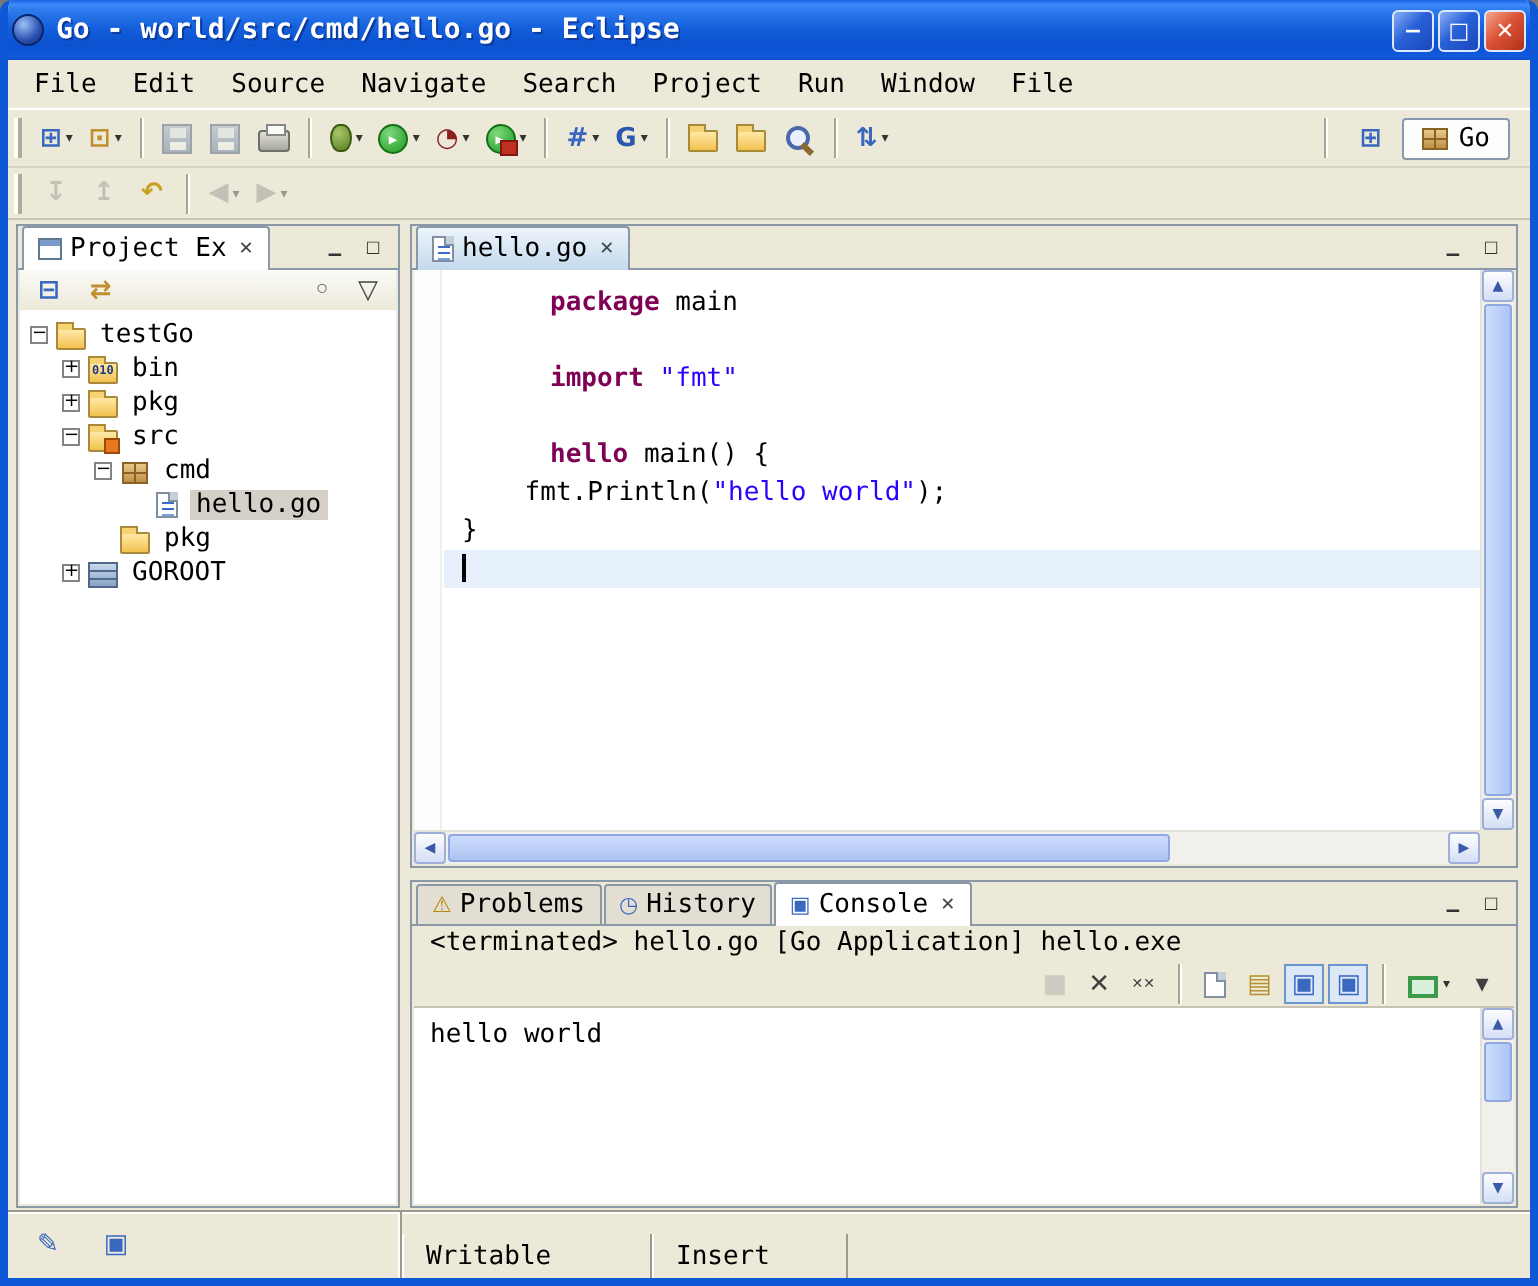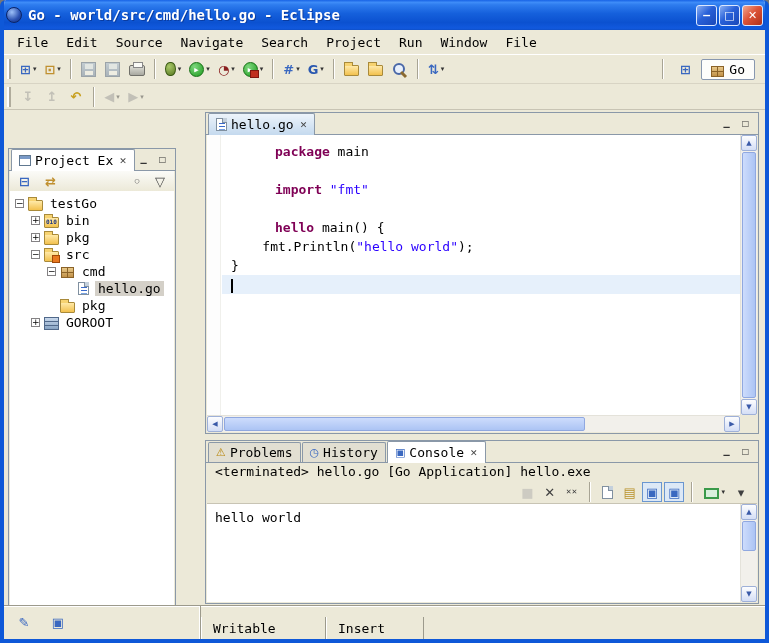--- a/index.html
+++ b/index.html
@@ -32,21 +32,21 @@
   .grip{width:5px;height:20px;margin:0 4px 0 3px;flex:none;
     background:linear-gradient(90deg,#FFFFFF 0 2px,#B0AC9C 2px 4px,transparent 4px);}
   .tb-icons{display:flex;align-items:center;}
   .tb-btn{display:inline-flex;align-items:center;justify-content:center;height:24px;min-width:24px;padding:0 3px;border:1px solid transparent;}
   .tb-btn.disabled{opacity:.45;}
   .tb-btn.pressed{background:#DCE8F6;border:1px solid #6A96D0;}
   .gi{font-family:"DejaVu Sans",sans-serif;font-size:13px;line-height:1;font-weight:bold;}
   .caret{font-size:7px;color:#333;margin-left:2px;font-family:"DejaVu Sans",sans-serif;}
   .tb-sep{width:2px;height:20px;margin:0 5px;border-left:1px solid #A8A494;border-right:1px solid #FFFFFF;}
   .persp{margin-left:auto;display:flex;align-items:center;gap:4px;padding-right:10px;}
-  .persp-btn{display:inline-flex;align-items:flex-end;gap:5px;padding:2px 9px;background:#FDFDFB;border:1px solid #8898B0;border-radius:2px;}
+  .persp-btn{display:inline-flex;align-items:flex-start;gap:5px;padding:2px 9px;background:#FDFDFB;border:1px solid #8898B0;border-radius:2px;}
   
   .ci{display:inline-block;position:relative;flex:none;}
   .i-floppy{width:15px;height:15px;background:linear-gradient(180deg,#8FA8C8,#5A7396);border:1px solid #3A5070;}
   .i-floppy::before{content:"";position:absolute;left:3px;top:1px;width:8px;height:5px;background:#D8E4F0;}
   .i-floppy::after{content:"";position:absolute;left:3px;bottom:1px;width:8px;height:4px;background:#F2F2F0;}
   .i-printer{width:16px;height:11px;background:linear-gradient(180deg,#E0E0D8,#A8A8A0);border:1px solid #70706A;border-radius:2px;margin-top:3px;}
   .i-printer::before{content:"";position:absolute;left:3px;top:-4px;width:8px;height:4px;background:#FAFAF6;border:1px solid #888;}
   .i-bug{width:11px;height:14px;border-radius:50% / 58%;background:radial-gradient(circle at 35% 30%,#A8C868,#5A7A22);border:1px solid #3A5A14;}
   .i-run{width:15px;height:15px;border-radius:50%;background:radial-gradient(circle at 35% 30%,#7ED87E,#1E9A1E);border:1px solid #147014;color:#fff;}
   .i-run::before{content:"▶";position:absolute;left:4px;top:3px;font-size:7px;}
@@ -66,21 +66,21 @@
   .i-box{width:13px;height:11px;background:linear-gradient(180deg,#E8C888,#C09048);border:1px solid #8A6228;margin-top:2px;}
   .i-box::before{content:"";position:absolute;left:5px;top:0;bottom:0;width:1px;background:#8A6228;}
   .i-box::after{content:"";position:absolute;top:4px;left:0;right:0;height:1px;background:#8A6228;}
   .i-lib{width:15px;height:13px;background:linear-gradient(180deg,#C8D8EC,#88A4C4);border:1px solid #50688A;margin-top:2px;}
   .i-lib::before{content:"";position:absolute;left:0;right:0;top:3px;height:1px;background:#50688A;box-shadow:0 4px 0 #50688A;}
   .i-monitor{width:15px;height:11px;border:2px solid #3A9A4A;background:#D8F0DC;margin-top:2px;}
   .i-view{width:12px;height:11px;border:1px solid #607890;background:#fff;}
   .i-view::before{content:"";position:absolute;left:0;right:0;top:0;height:3px;background:#7A9AC8;}
   
   .panel{position:absolute;border:1px solid #8A98A8;background:#ECE9D8;}
-  .explorer{left:4px;top:112px;width:168px;height:492px;margin-top:36px;}
+  .explorer{left:4px;top:112px;width:192px;height:492px;}
   .editor{left:201px;top:112px;width:554px;height:322px;}
   .console{left:201px;top:440px;width:554px;height:164px;}
   .tabrow{position:relative;height:22px;display:flex;align-items:flex-end;background:#ECE9D8;border-bottom:1px solid #8A98A8;padding-left:2px;}
   .tabs-wrap{display:flex;align-items:flex-end;height:100%;}
   .view-tab,.ed-tab{display:inline-flex;align-items:center;gap:4px;height:20px;padding:0 7px;border:1px solid #8A98A8;border-bottom:none;
     background:#E2DFD2;margin-right:1px;border-radius:2px 2px 0 0;position:relative;white-space:nowrap;}
   .view-tab.active{background:#FFFFFF;height:22px;margin-bottom:-1px;z-index:2;}
   .ed-tab.active{background:linear-gradient(180deg,#EDF4FB,#C4D9EE);height:22px;margin-bottom:-1px;z-index:2;}
   .tab-label{line-height:1;}
   .tab-close{font-size:9px;color:#444;margin-left:2px;font-family:"DejaVu Sans",sans-serif;font-weight:bold;}

